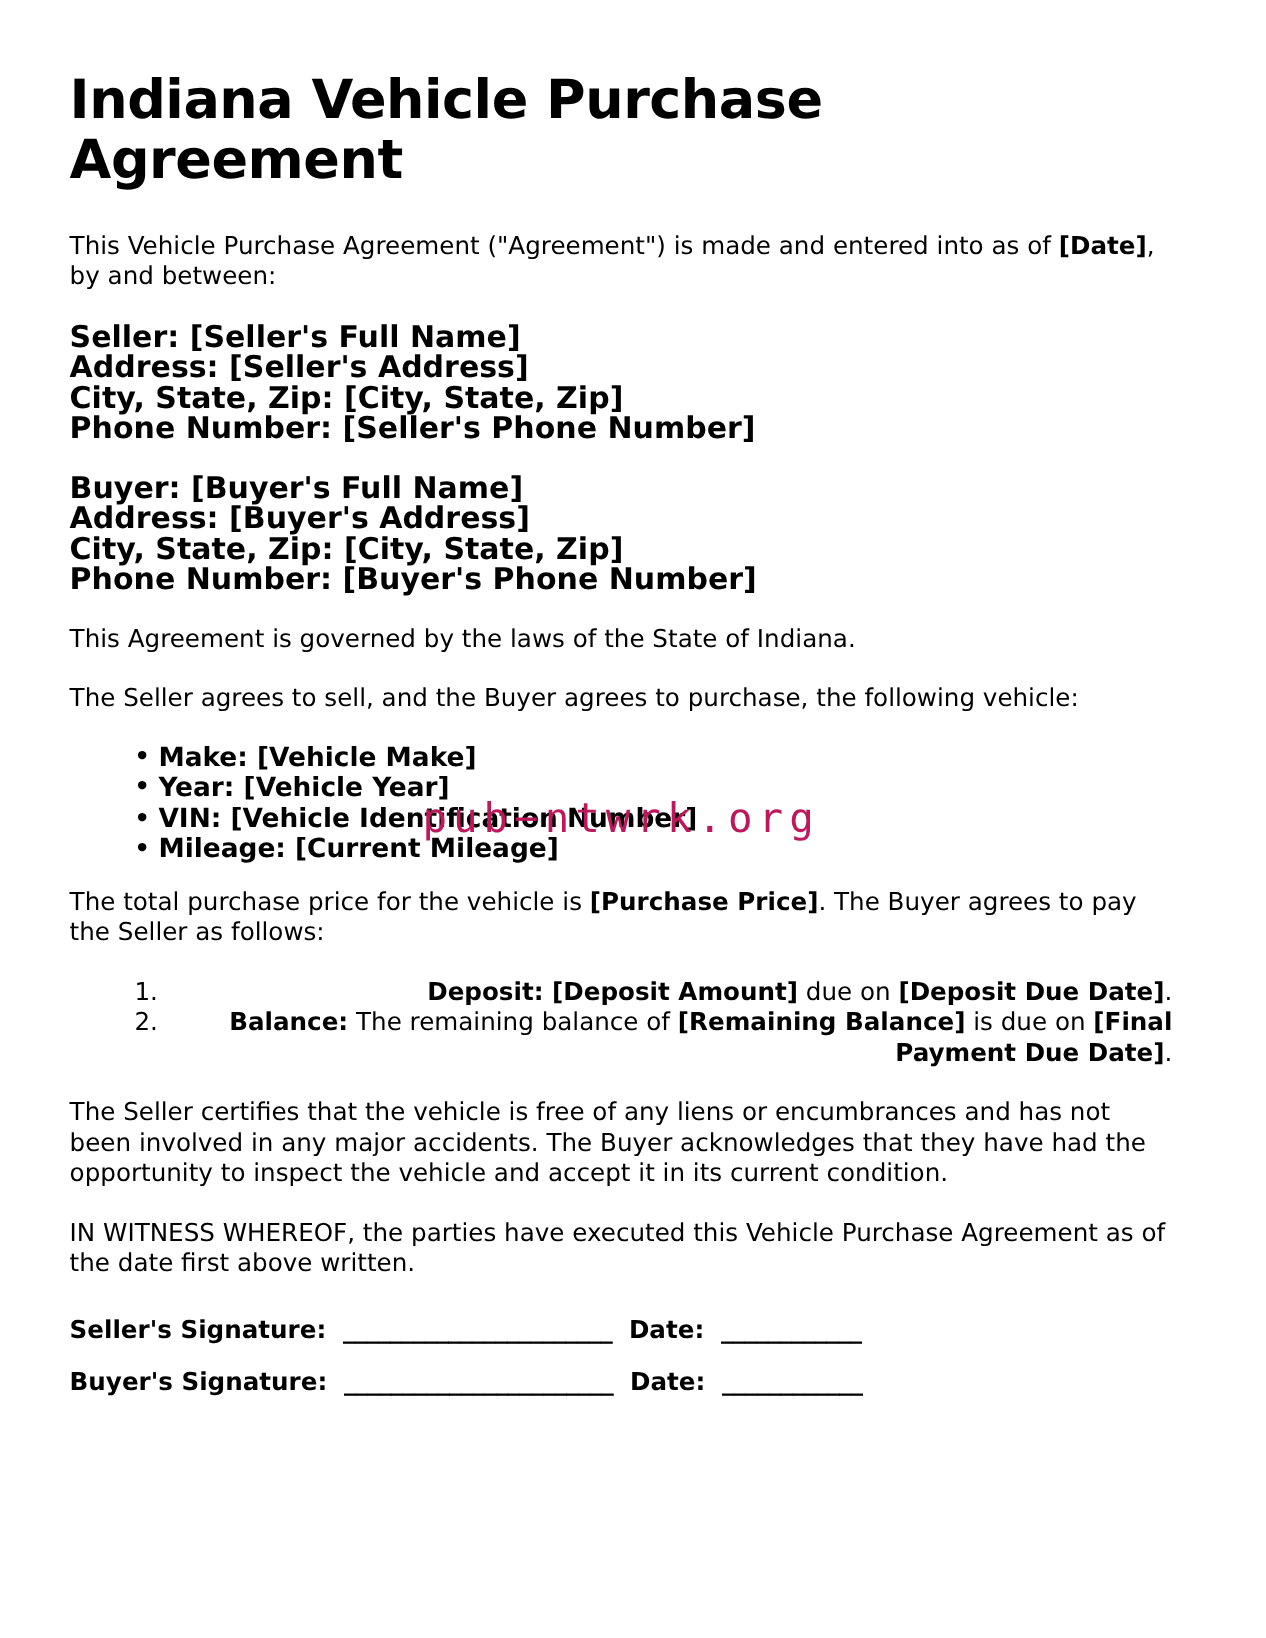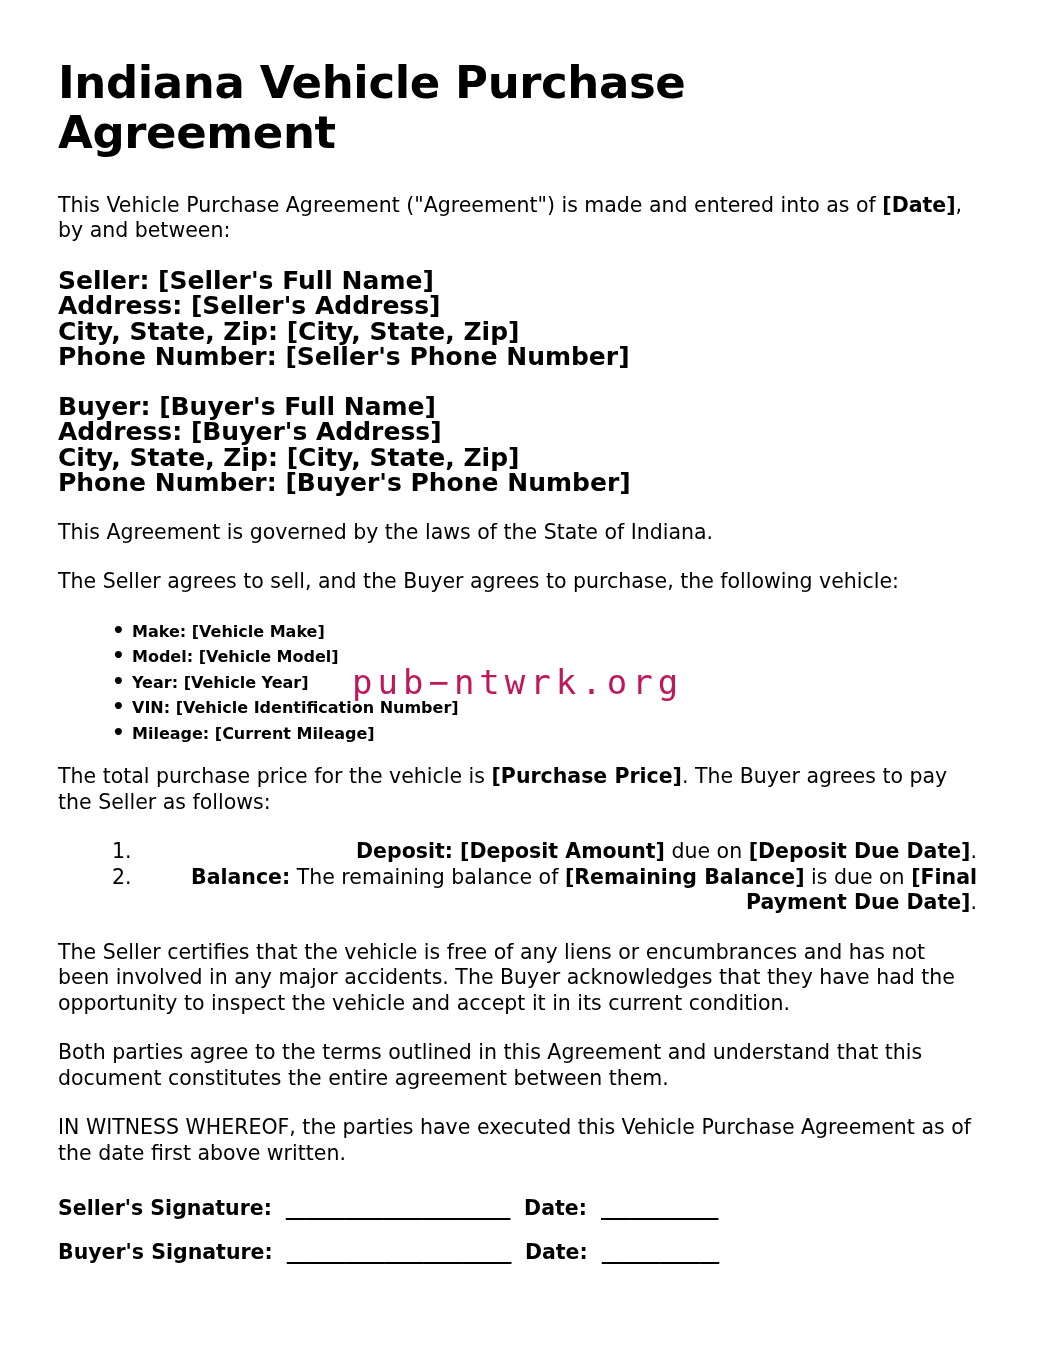--- a/index.html
+++ b/index.html
@@ -44,21 +44,21 @@
     line-height: 25.5px;
     font-weight: 700;
     margin: 0 0 24px 0;
   }
   .block .line { display: block; white-space: nowrap; }
 
   ul.vehicle-list {
     margin: 0 0 6px 0;
     padding: 0 0 0 54px;
     list-style: none;
-    font-size: 16px;
+    font-size: 22px;
     line-height: 25.5px;
   }
   ul.vehicle-list li {
     font-weight: 700;
     position: relative;
     padding-left: 20px;
   }
   ul.vehicle-list li::before {
     content: "\2022";
     position: absolute;
@@ -147,38 +147,36 @@
     <span class="line">City, State, Zip: [City, State, Zip]</span>
     <span class="line">Phone Number: [Buyer's Phone Number]</span>
   </div>
 
   <p class="para">This Agreement is governed by the laws of the State of Indiana.</p>
 
   <p class="para">The Seller agrees to sell, and the Buyer agrees to purchase, the following vehicle:</p>
 
   <ul class="vehicle-list">
     <li>Make: [Vehicle Make]</li>
-    <li>Model: [Vehicle Model]</li>
     <li>Year: [Vehicle Year]</li>
     <li>VIN: [Vehicle Identification Number]</li>
     <li>Mileage: [Current Mileage]</li>
   </ul>
 
   <div class="spacer-lists"></div>
 
   <p class="para price-para"><span>The total purchase price for the vehicle is </span><b>[Purchase Price]</b><span>. The Buyer agrees to pay the Seller as follows:</span></p>
 
   <ol class="payment-list">
     <li><b>Deposit:</b><b> [Deposit Amount]</b><span> due on </span><b>[Deposit Due Date]</b><span>.</span></li>
     <li><b>Balance:</b><span> The remaining balance of </span><b>[Remaining Balance]</b><span> is due on </span><b>[Final Payment Due Date]</b><span>.</span></li>
   </ol>
 
   <p class="para">The Seller certifies that the vehicle is free of any liens or encumbrances and has not been involved in any major accidents. The Buyer acknowledges that they have had the opportunity to inspect the vehicle and accept it in its current condition.</p>
 
-  <p class="para">Both parties agree to the terms outlined in this Agreement and understand that this document constitutes the entire agreement between them.</p>
 
   <p class="para">IN WITNESS WHEREOF, the parties have executed this Vehicle Purchase Agreement as of the date first above written.</p>
 
   <div class="sig-block">
     <div class="sig-row"><span>Seller's Signature:</span><span class="sig-gap"></span><span class="sig-rule">_______________________</span><span class="sig-gap"></span><span>Date:</span><span class="sig-gap"></span><span class="sig-rule">____________</span></div>
     <div class="sig-row"><span>Buyer's Signature:</span><span class="sig-gap"></span><span class="sig-rule">_______________________</span><span class="sig-gap"></span><span>Date:</span><span class="sig-gap"></span><span class="sig-rule">____________</span></div>
   </div>
 
 </div>
 

